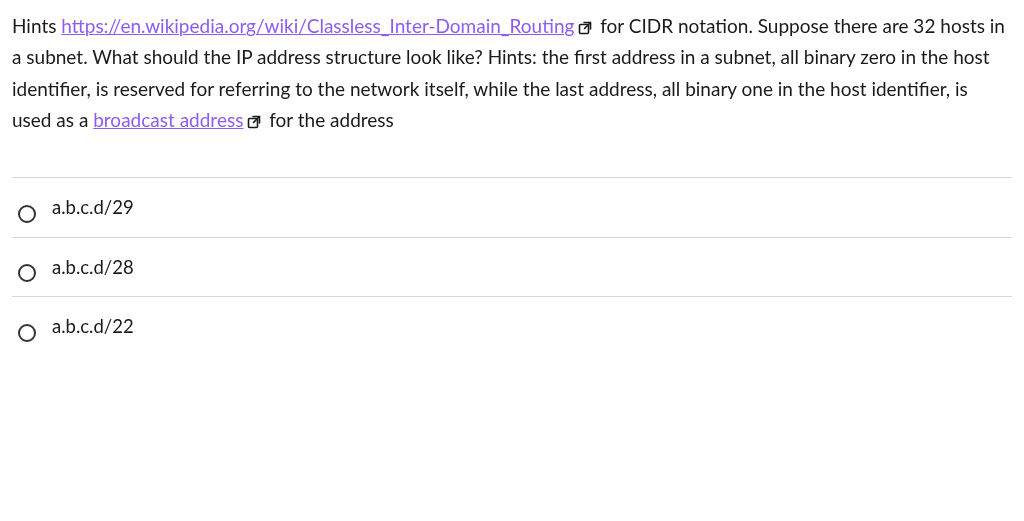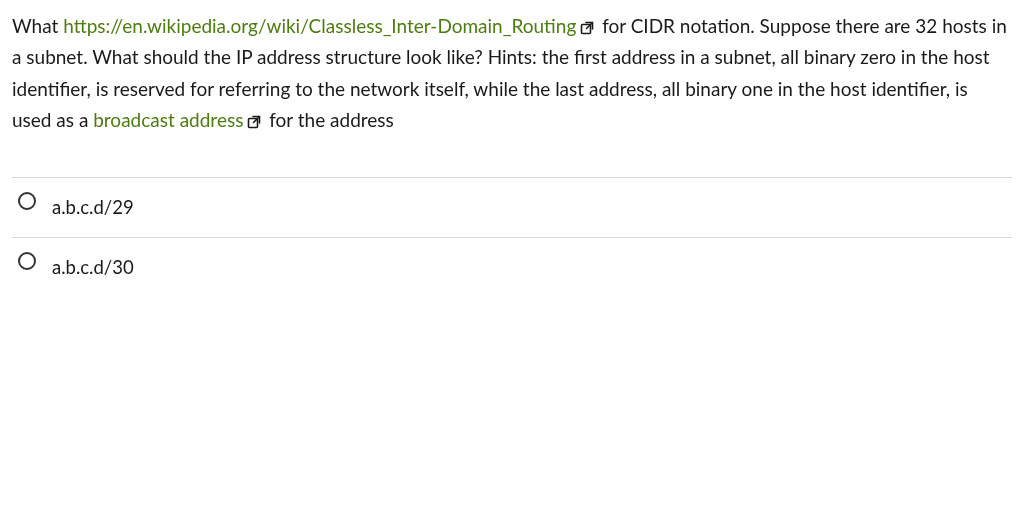--- a/index.html
+++ b/index.html
@@ -12,37 +12,38 @@
       font-size: 19px;
       line-height: 1.65;
       color: #1a1a1a;
       padding: 10px 12px;
       width: 1024px;
     }
     .question-text {
       margin-bottom: 42px;
     }
     .link {
+      text-decoration: underline;
       text-decoration-thickness: 1px;
-      color: #4d7c0f;
+      color: #8b5cf6;
       cursor: pointer;
     }
     .external-icon {
       display: inline-block;
       vertical-align: middle;
       margin: 0 2px 0 3px;
     }
     .external-icon svg {
       width: 16px;
       height: 16px;
       display: block;
     }
     .option-row {
       display: flex;
-      align-items: flex-start;
+      align-items: flex-end;
       padding: 14px 8px 14px 6px;
       border-bottom: 1px solid #d8d8d8;
     }
     .option-row:first-child {
       border-top: 1px solid #d8d8d8;
     }
     .option-row:last-child {
       border-bottom: none;
     }
     .radio {
@@ -61,33 +62,37 @@
     }
     .option-label {
       cursor: pointer;
       font-size: 18.5px;
     }
   </style>
 </head>
 <body>
 
 <div class="question-text">
-  <span>What </span><span class="link">https://en.wikipedia.org/wiki/Classless_Inter-Domain_Routing</span><span class="external-icon"><svg viewBox="0 0 16 16" fill="none" stroke="#1a1a1a" stroke-width="1.6">
+  <span>Hints </span><span class="link">https://en.wikipedia.org/wiki/Classless_Inter-Domain_Routing</span><span class="external-icon"><svg viewBox="0 0 16 16" fill="none" stroke="#1a1a1a" stroke-width="1.6">
         <rect x="2.5" y="4.5" width="9" height="9" rx="1"></rect>
         <path d="M7 2.5h6.5V9" stroke-linecap="round"></path>
         <path d="M13 3 L7.5 8.5" stroke-linecap="round"></path>
       </svg></span><span> for CIDR notation. Suppose there are 32 hosts in a subnet. What should the IP address structure look like? Hints: the first address in a subnet, all binary zero in the host identifier, is reserved for referring to the network itself, while the last address, all binary one in the host identifier, is used as a </span><span class="link">broadcast address</span><span class="external-icon"><svg viewBox="0 0 16 16" fill="none" stroke="#1a1a1a" stroke-width="1.6">
         <rect x="2.5" y="4.5" width="9" height="9" rx="1"></rect>
         <path d="M7 2.5h6.5V9" stroke-linecap="round"></path>
         <path d="M13 3 L7.5 8.5" stroke-linecap="round"></path>
       </svg></span><span> for the address</span>
 </div>
 
 <div>
   <label class="option-row">
     <input type="radio" name="answer" class="radio" style="">
     <span class="option-label">a.b.c.d/29</span>
   </label>
   <label class="option-row">
     <input type="radio" name="answer" class="radio" style="">
-    <span class="option-label">a.b.c.d/30</span>
+    <span class="option-label">a.b.c.d/28</span>
+  </label>
+  <label class="option-row">
+    <input type="radio" name="answer" class="radio" style="">
+    <span class="option-label">a.b.c.d/22</span>
   </label>
 </div>
 
 </body></html>

